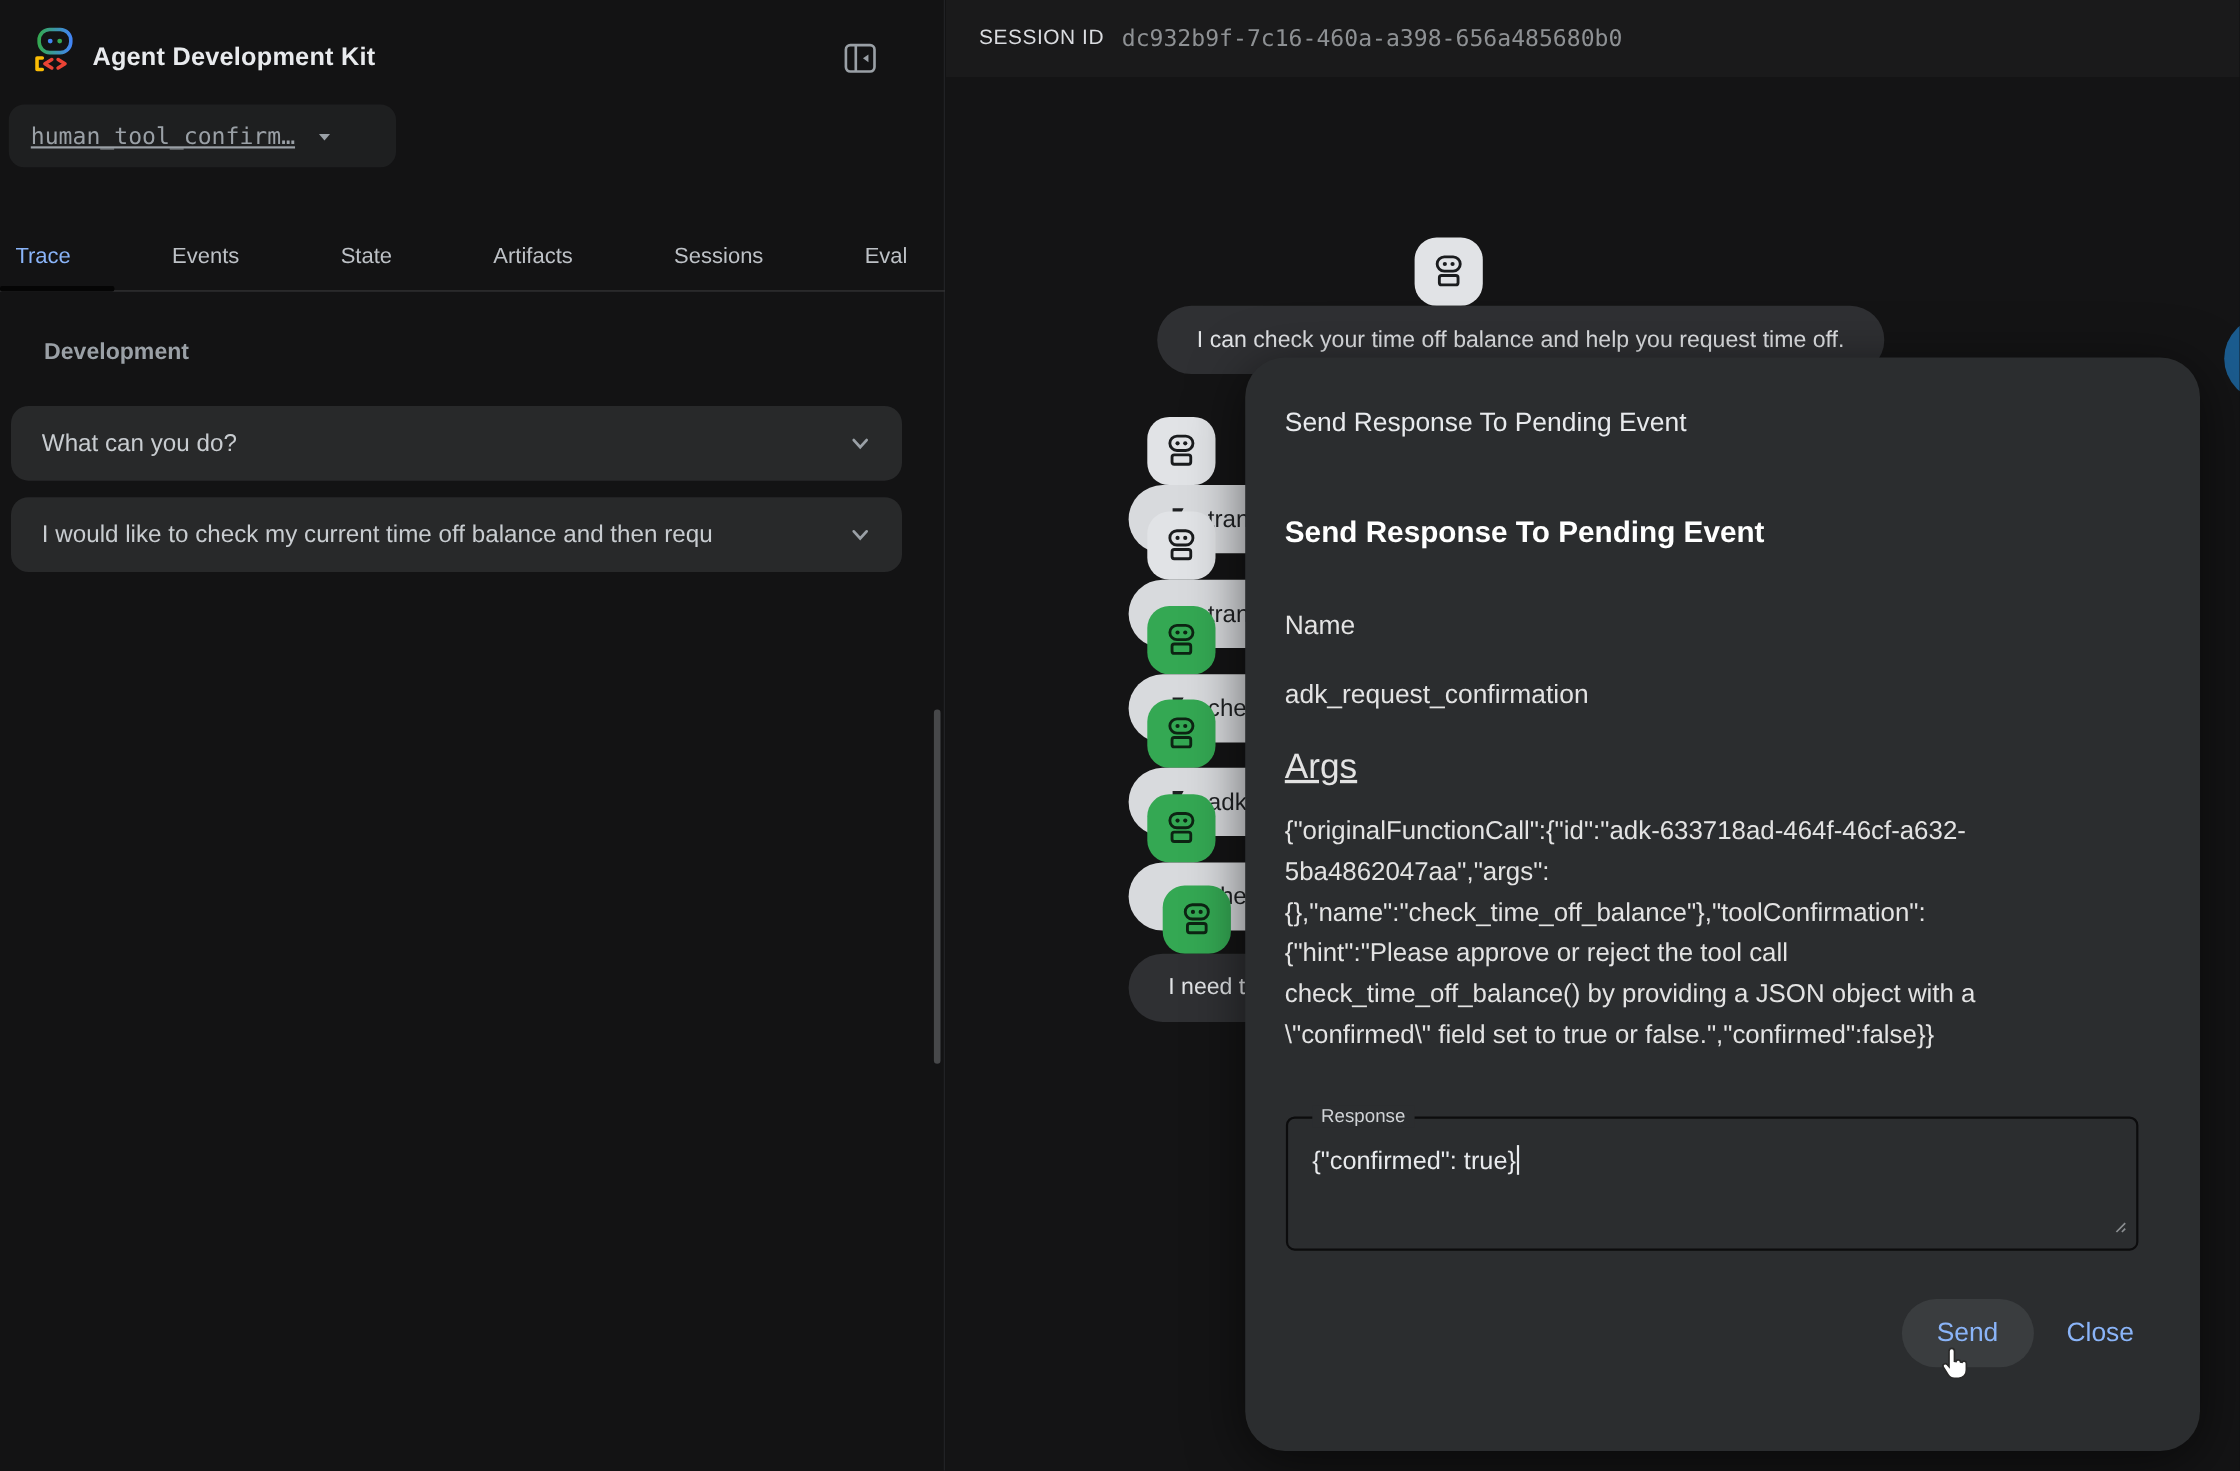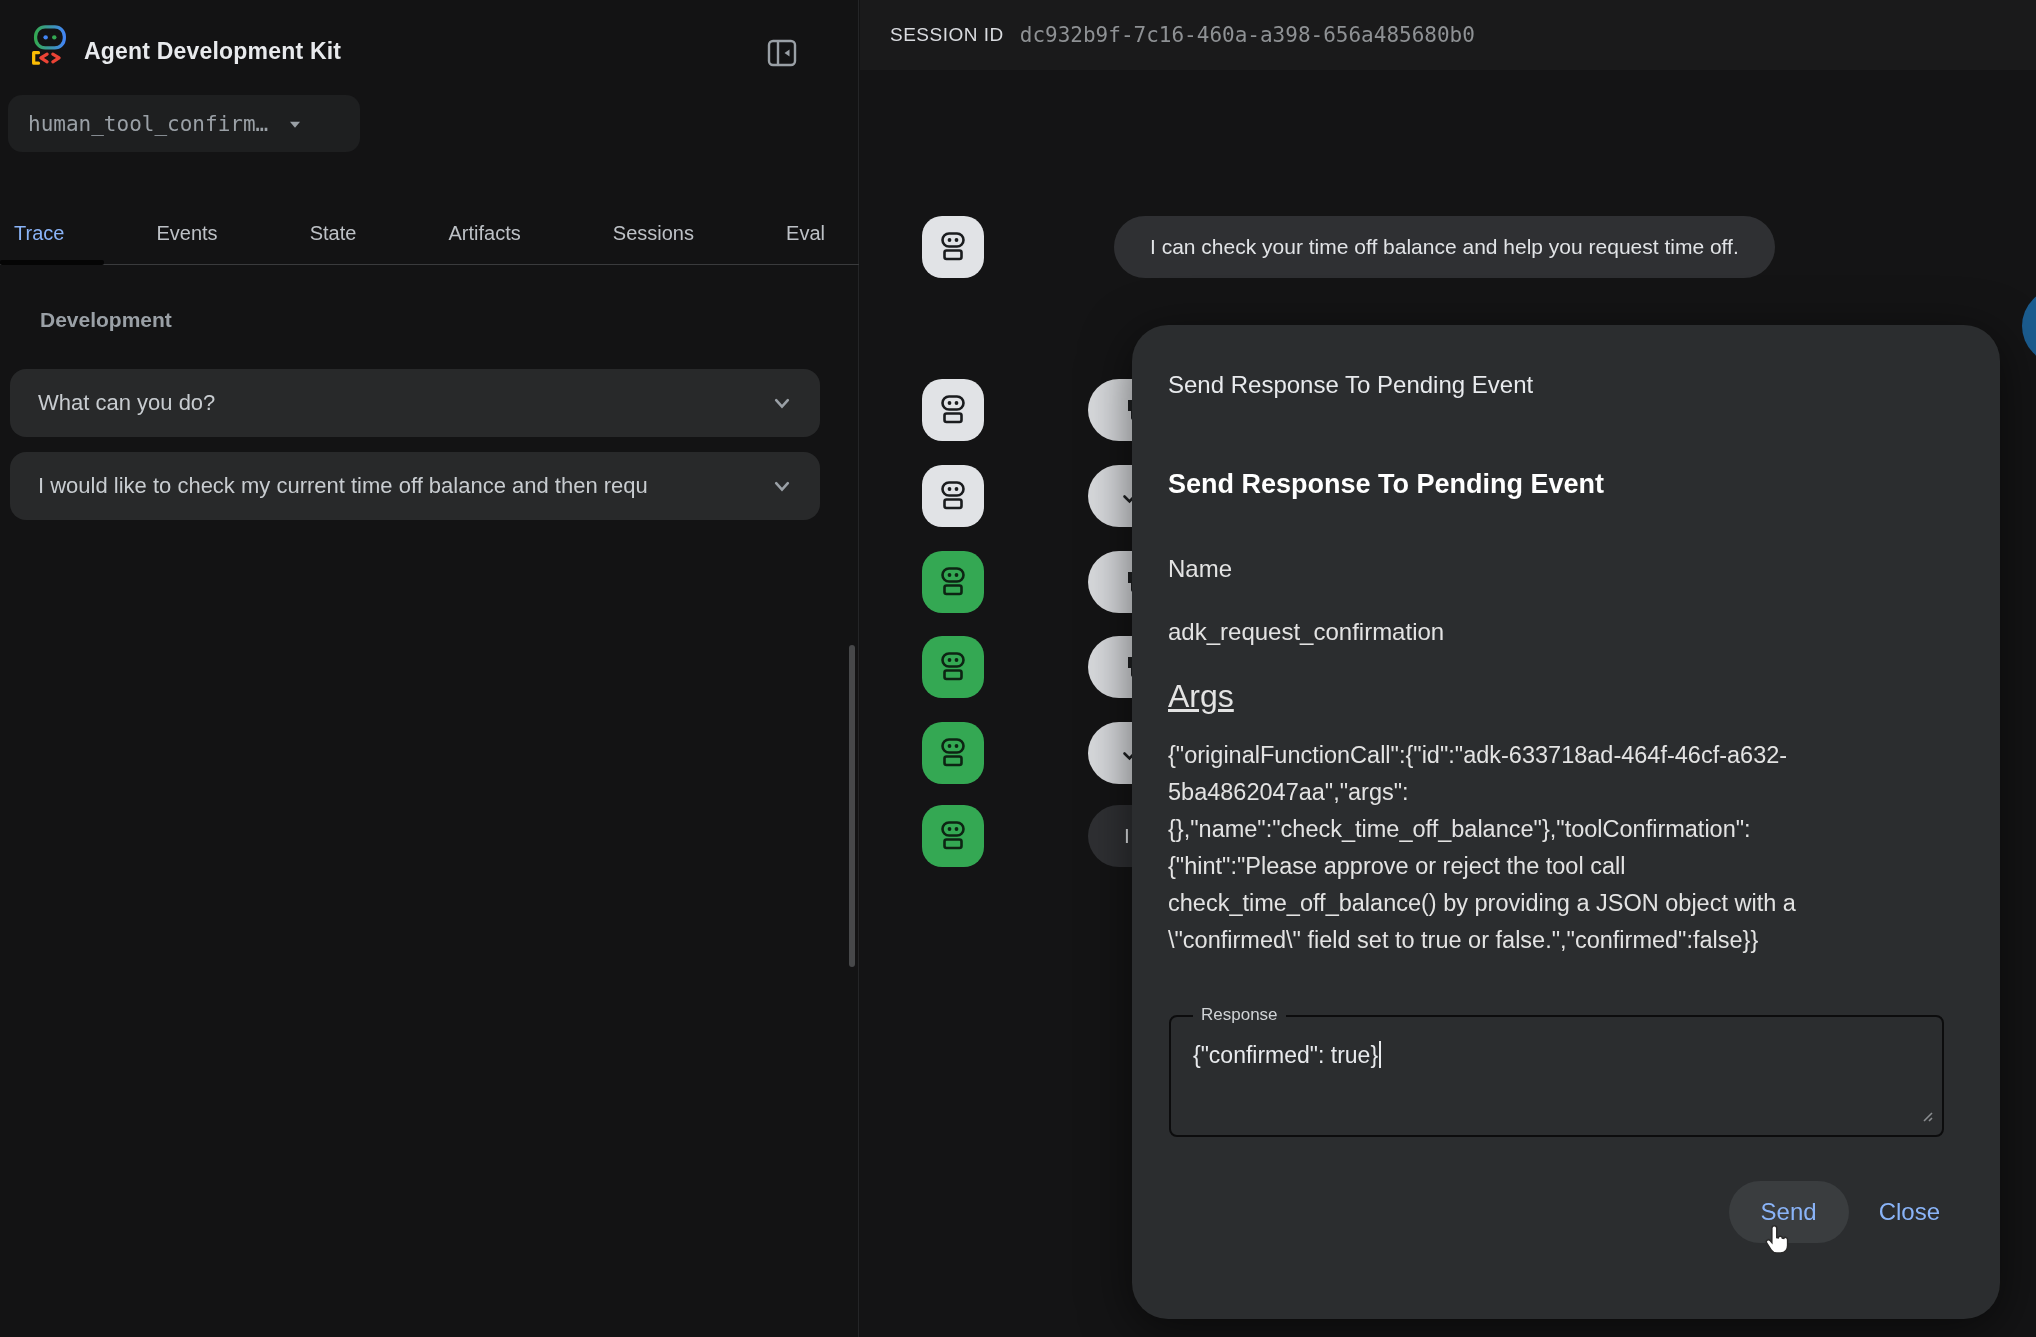--- a/index.html
+++ b/index.html
@@ -26,21 +26,21 @@
   }
   .collapse-btn {
     position:absolute; left:762px; top:33px; width:40px; height:40px;
     display:flex; align-items:center; justify-content:center;
     background:none; border:none; cursor:pointer;
   }
   .agent-select {
     position:absolute; left:8px; top:95px; width:352px; height:57px;
     background:#1e1f20; border-radius:14px;
     display:flex; align-items:center; padding:0 20px;
-    color:#9aa0a6; font-size:21px; cursor:pointer; border:none;
+    color:#9aa0a6; font-size:21px; cursor:pointer; border:none;text-decoration:underline;
   }
   .agent-select .caret { margin-left:16px; display:flex; }
 
   .tabs {
     position:absolute; left:0; top:202px; width:859px; height:63px;
     display:flex; align-items:center; justify-content:space-between;
     padding:0 20px 0 0;
     gap:44px;
   }
   .tab {
@@ -76,21 +76,21 @@
   
   .main { position:absolute; left:860px; top:0; width:1176px; height:1337px; background:#141415; }
   .main-header {
     position:absolute; left:0; top:0; width:1176px; height:70px;
     background:#1a1a1b; display:flex; align-items:center; padding-left:30px;
   }
   .session-label { font-size:19px; font-weight:normal; color:#dadce0; letter-spacing:.5px; }
   .session-value { margin-left:16px; font-size:21px; color:#8e9194; }
 
   
-  .chat-row { position:absolute; display:flex; align-items:center; }
+  .chat-row { position:absolute; display:flex; align-items:center;flex-direction:column; }
   .avatar {
     width:62px; height:62px; border-radius:20px; flex:0 0 62px;
     display:flex; align-items:center; justify-content:center;
   }
   .avatar.gray  { background:#e1e3e6; }
   .avatar.green { background:#34a853; }
   .bubble {
     height:62px; display:flex; align-items:center;
     background:#2f3033; border-radius:32px; padding:0 36px;
     font-size:21px; color:#e1e3e6; white-space:nowrap;

